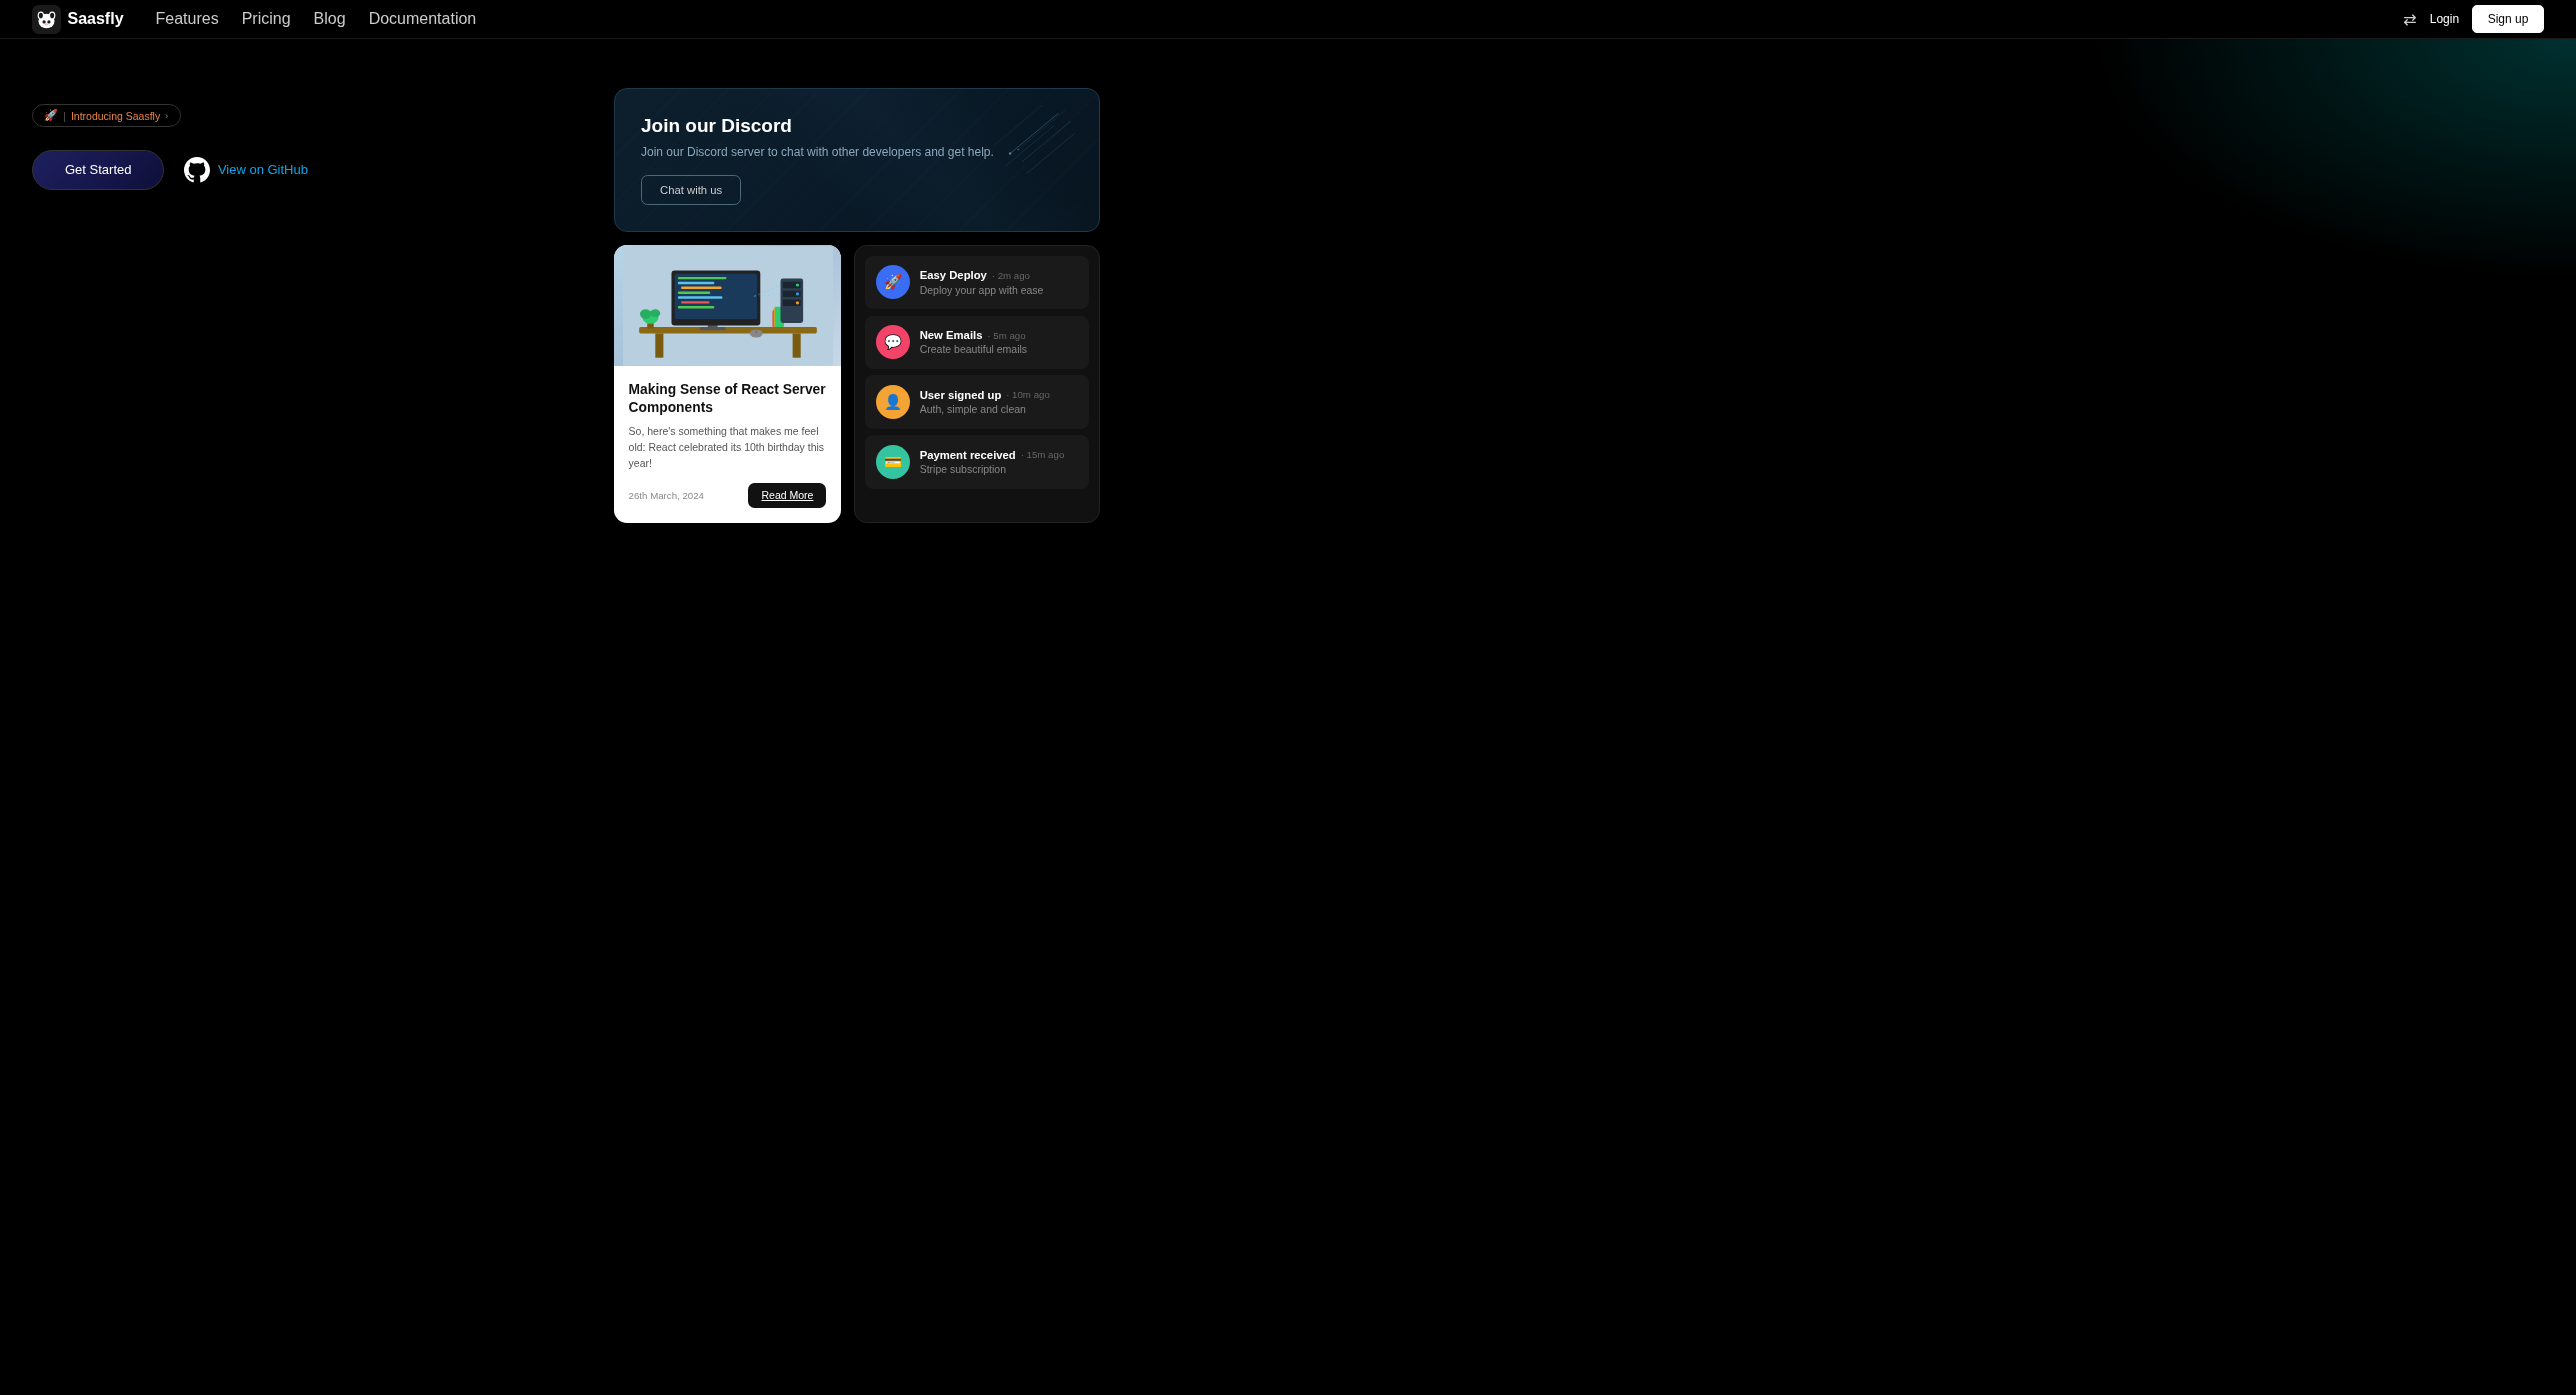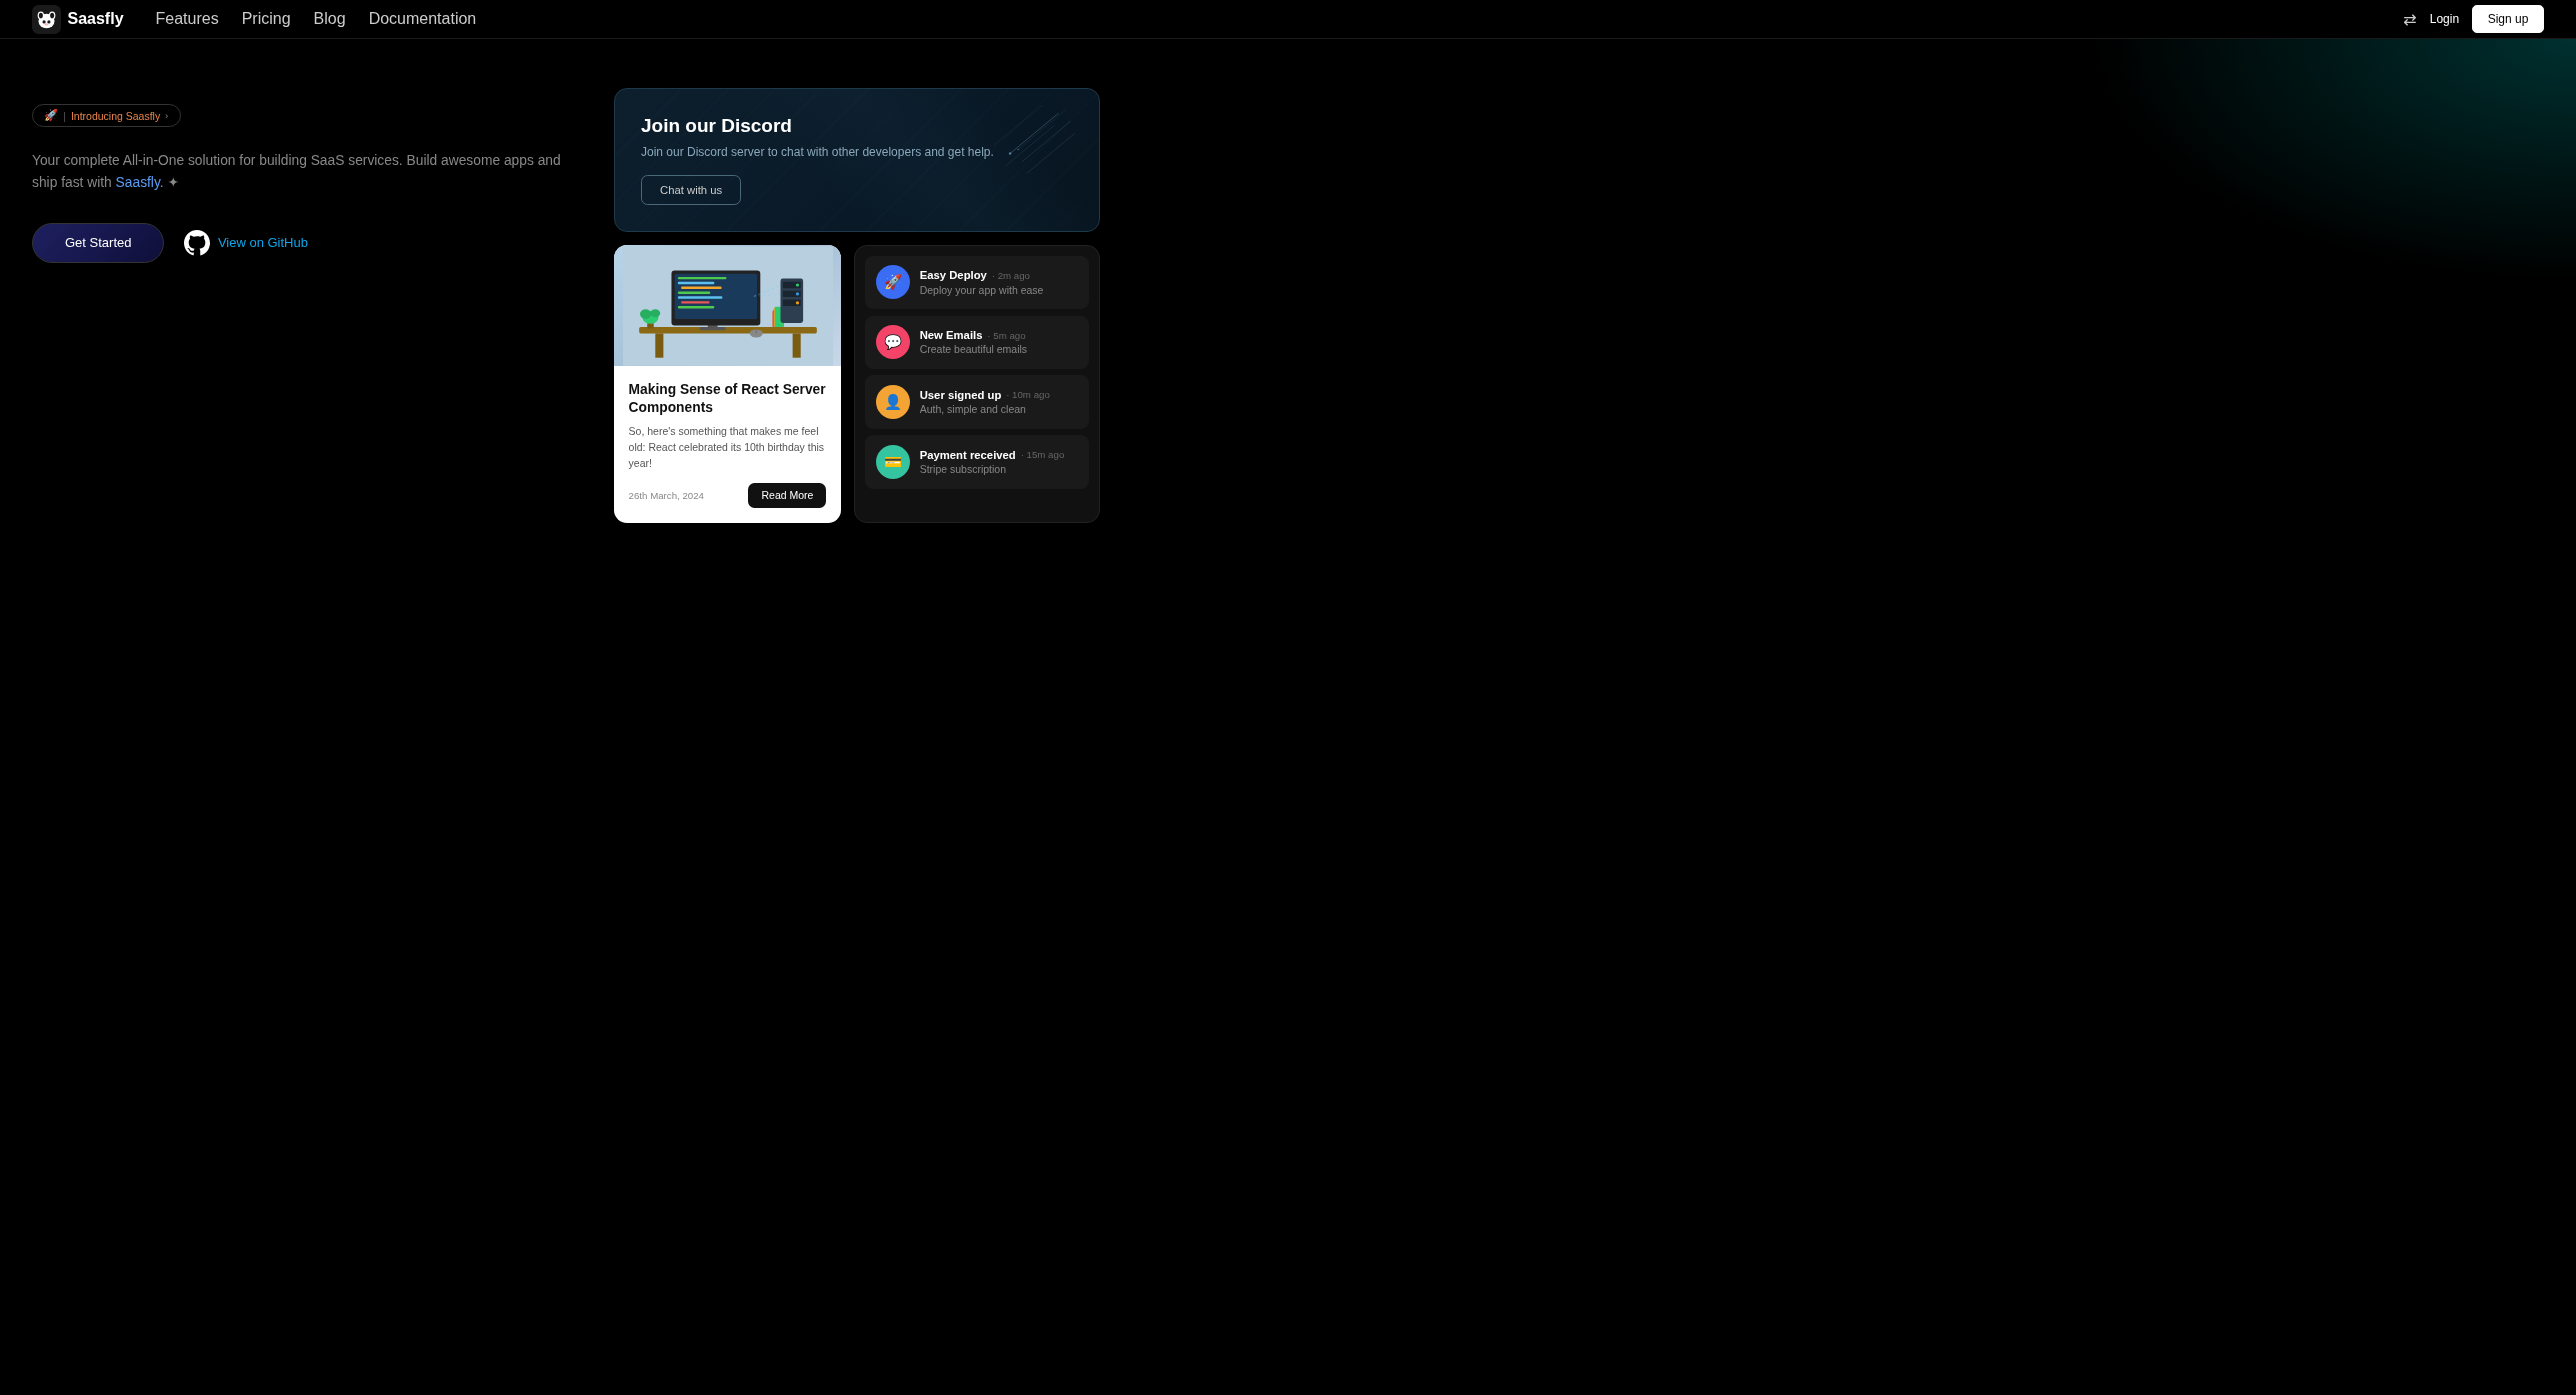--- a/index.html
+++ b/index.html
@@ -293,20 +293,21 @@
     }
     .btn-read-more {
       background: #111;
       color: #fff;
       border: none;
       border-radius: 6.5px;
       padding: 6.5px 13px;
       font-size: 10.5px;
       cursor: pointer;
       font-weight: 500;
+      text-decoration: underline;
     }
 
     
     .notifications-card {
       background: #111;
       border: 0.8px solid #222;
       border-radius: 13px;
       flex: 1;
       padding: 9.7px;
       display: flex;
@@ -396,23 +397,20 @@
 
   <div class="hero-left">
     <div class="intro-badge">
       <span class="rocket">🚀</span>
       <span class="sep">|</span>
       <span class="badge-text">Introducing Saasfly</span>
       <span class="arrow">›</span>
     </div>
 
 
-    <p class="hero-subtitle">
-      <span>Your complete All-in-One solution for building SaaS services. Build awesome apps and ship fast with </span><a href="#">Saasfly.</a><span> ✦</span>
-    </p>
 
     <div class="hero-actions">
       <button class="btn-get-started">Get Started</button>
       <button class="btn-github">
         <svg class="github-logo" viewBox="0 0 24 24">
           <path d="M12 0C5.37 0 0 5.37 0 12c0 5.3 3.44 9.8 8.21 11.39.6.11.82-.26.82-.58v-2.03c-3.34.72-4.04-1.61-4.04-1.61-.54-1.38-1.33-1.75-1.33-1.75-1.09-.74.08-.73.08-.73 1.2.09 1.84 1.24 1.84 1.24 1.07 1.83 2.8 1.3 3.49 1 .1-.78.42-1.3.76-1.6-2.67-.3-5.47-1.33-5.47-5.93 0-1.31.47-2.38 1.24-3.22-.13-.3-.54-1.52.12-3.18 0 0 1.01-.32 3.3 1.23a11.5 11.5 0 013-.4c1.02 0 2.04.14 3 .4 2.29-1.55 3.3-1.23 3.3-1.23.66 1.66.25 2.88.12 3.18.77.84 1.24 1.91 1.24 3.22 0 4.61-2.8 5.63-5.48 5.92.43.37.81 1.1.81 2.22v3.29c0 .32.22.7.83.58C20.57 21.8 24 17.3 24 12 24 5.37 18.63 0 12 0z"></path>
         </svg>
         <span>View on GitHub</span>
       </button>
     </div>

